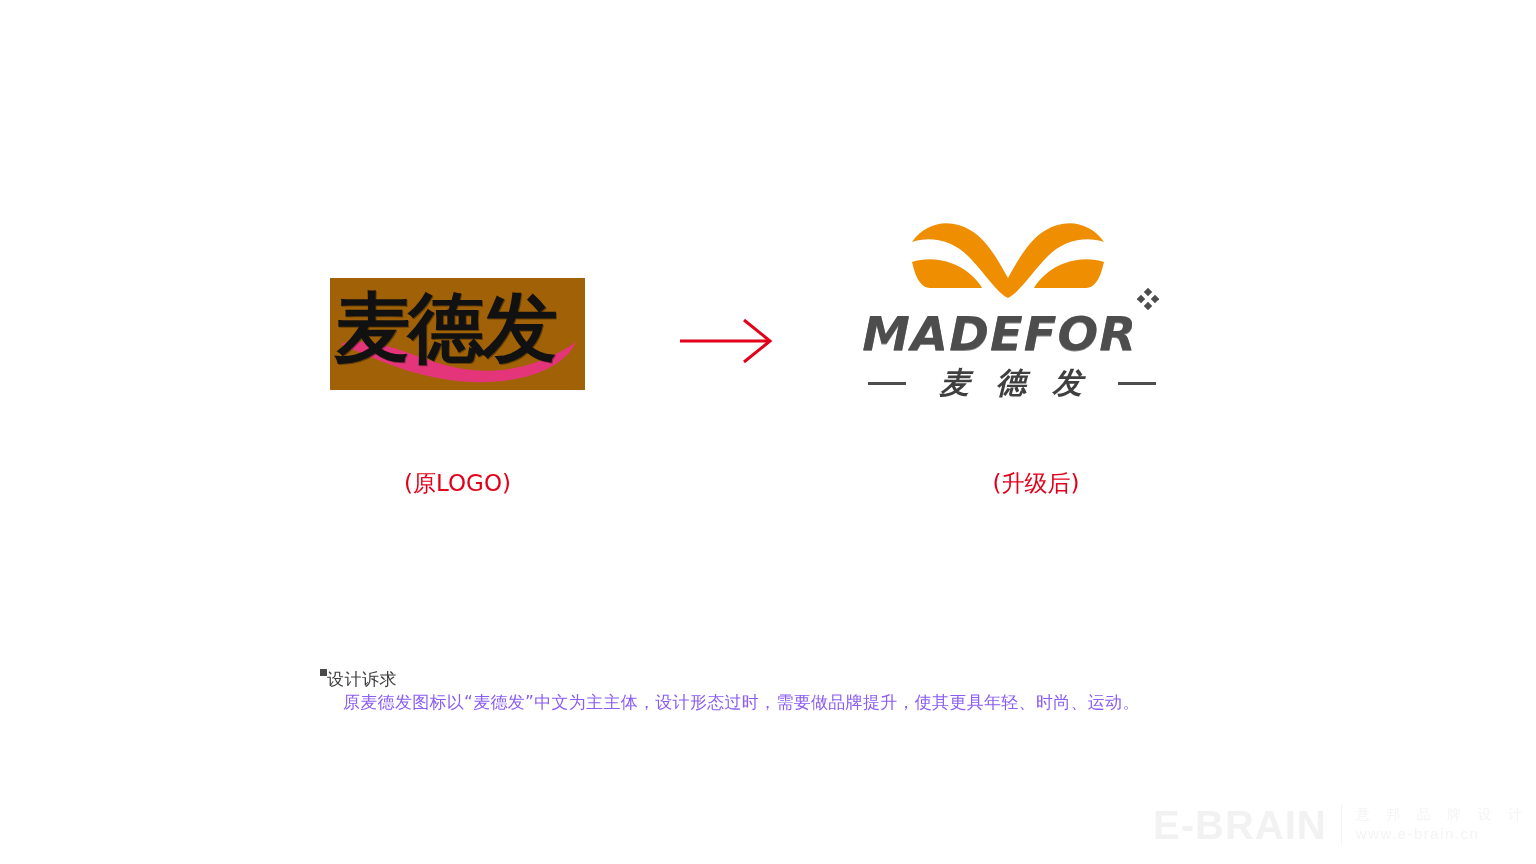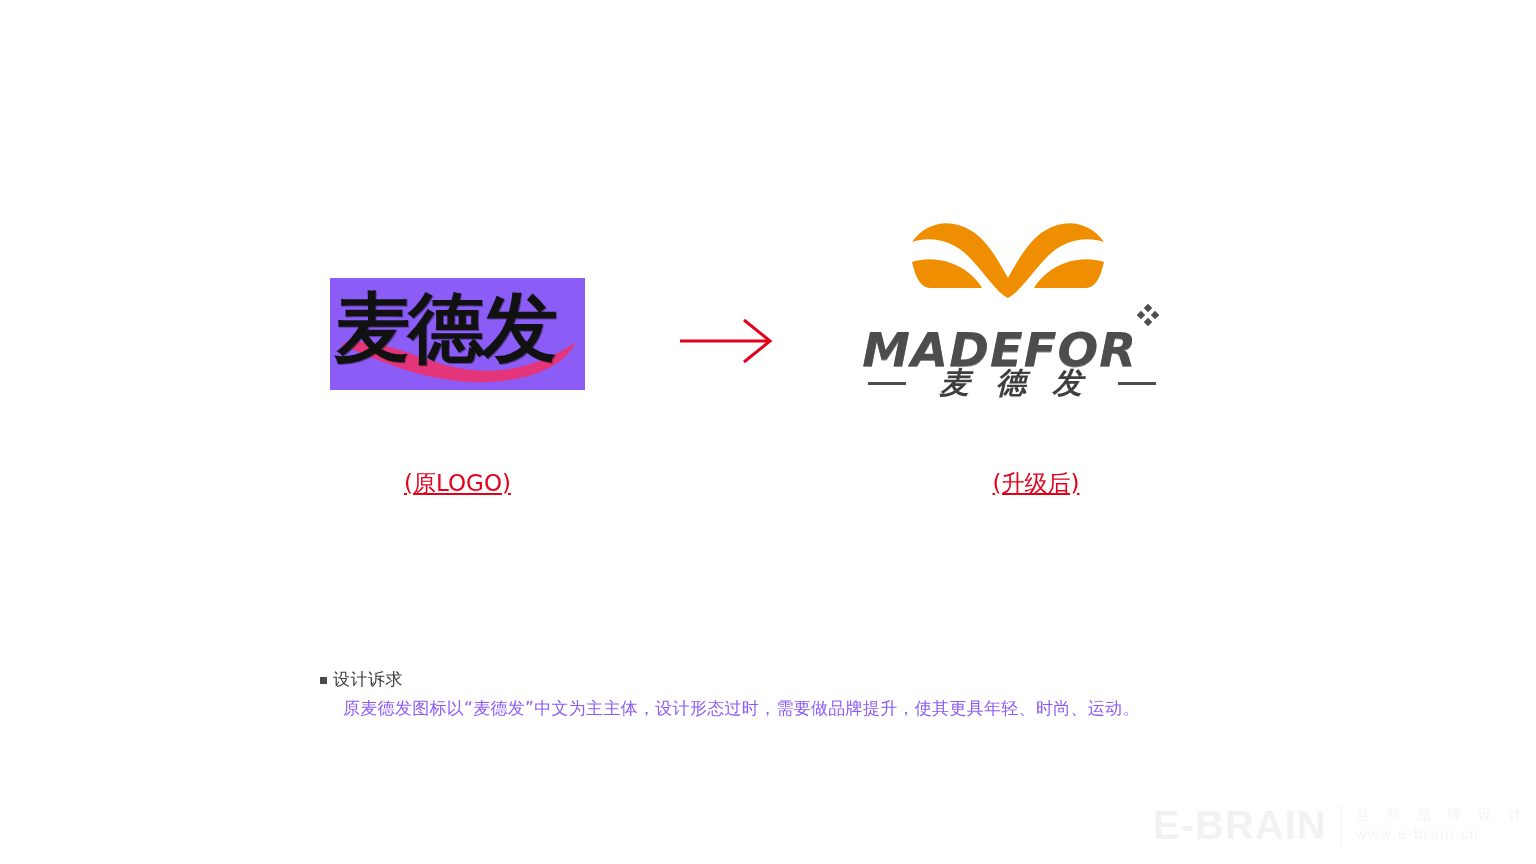--- a/index.html
+++ b/index.html
@@ -36,21 +36,21 @@
     position: absolute;
     left: 330px;
     top: 78px;
     width: 255px;
     height: 112px;
   }
   .old-logo-art {
     position: relative;
     width: 255px;
     height: 112px;
-    background: #8b5cf6;
+    background: #a16207;
   }
   .old-logo-chars {
     position: absolute;
     left: 0;
     top: 0;
     width: 255px;
     height: 100px;
     display: flex;
     align-items: center;
     justify-content: space-between;
@@ -95,21 +95,21 @@
   .new-mark {
     position: absolute;
     left: 72px;
     top: 8px;
     width: 200px;
     height: 88px;
   }
   .new-wordmark {
     position: absolute;
     left: 0;
-    top: 116px;
+    top: 100px;
     width: 352px;
     height: 48px;
     display: flex;
     align-items: flex-start;
     justify-content: center;
   }
   .new-wordmark-text {
     font-family: "DejaVu Sans", sans-serif;
     font-size: 47px;
     font-weight: bold;
@@ -159,21 +159,20 @@
 
   
   .caption {
     position: absolute;
     top: 470px;
     font-size: 23px;
     color: #e2001a;
     font-family: "DejaVu Sans", sans-serif;
     white-space: nowrap;
     line-height: 1.2;
-    text-decoration: underline;
   }
   .caption-old {
     left: 330px;
     width: 255px;
     text-align: center;
   }
   .caption-new {
     left: 860px;
     width: 352px;
     text-align: center;
@@ -181,23 +180,22 @@
 
   
   .notes {
     position: absolute;
     left: 320px;
     top: 668px;
     width: 1000px;
   }
   .notes-head {
     display: flex;
-    align-items: center;
-    gap: 6px;
-    margin-bottom: 6px;
+    align-items: flex-start;
+    gap: 0;
   }
   .notes-bullet {
     width: 7px;
     height: 7px;
     background: #4a4a4a;
     flex: 0 0 auto;
     position: relative;
     top: 1px;
   }
   .notes-title {

